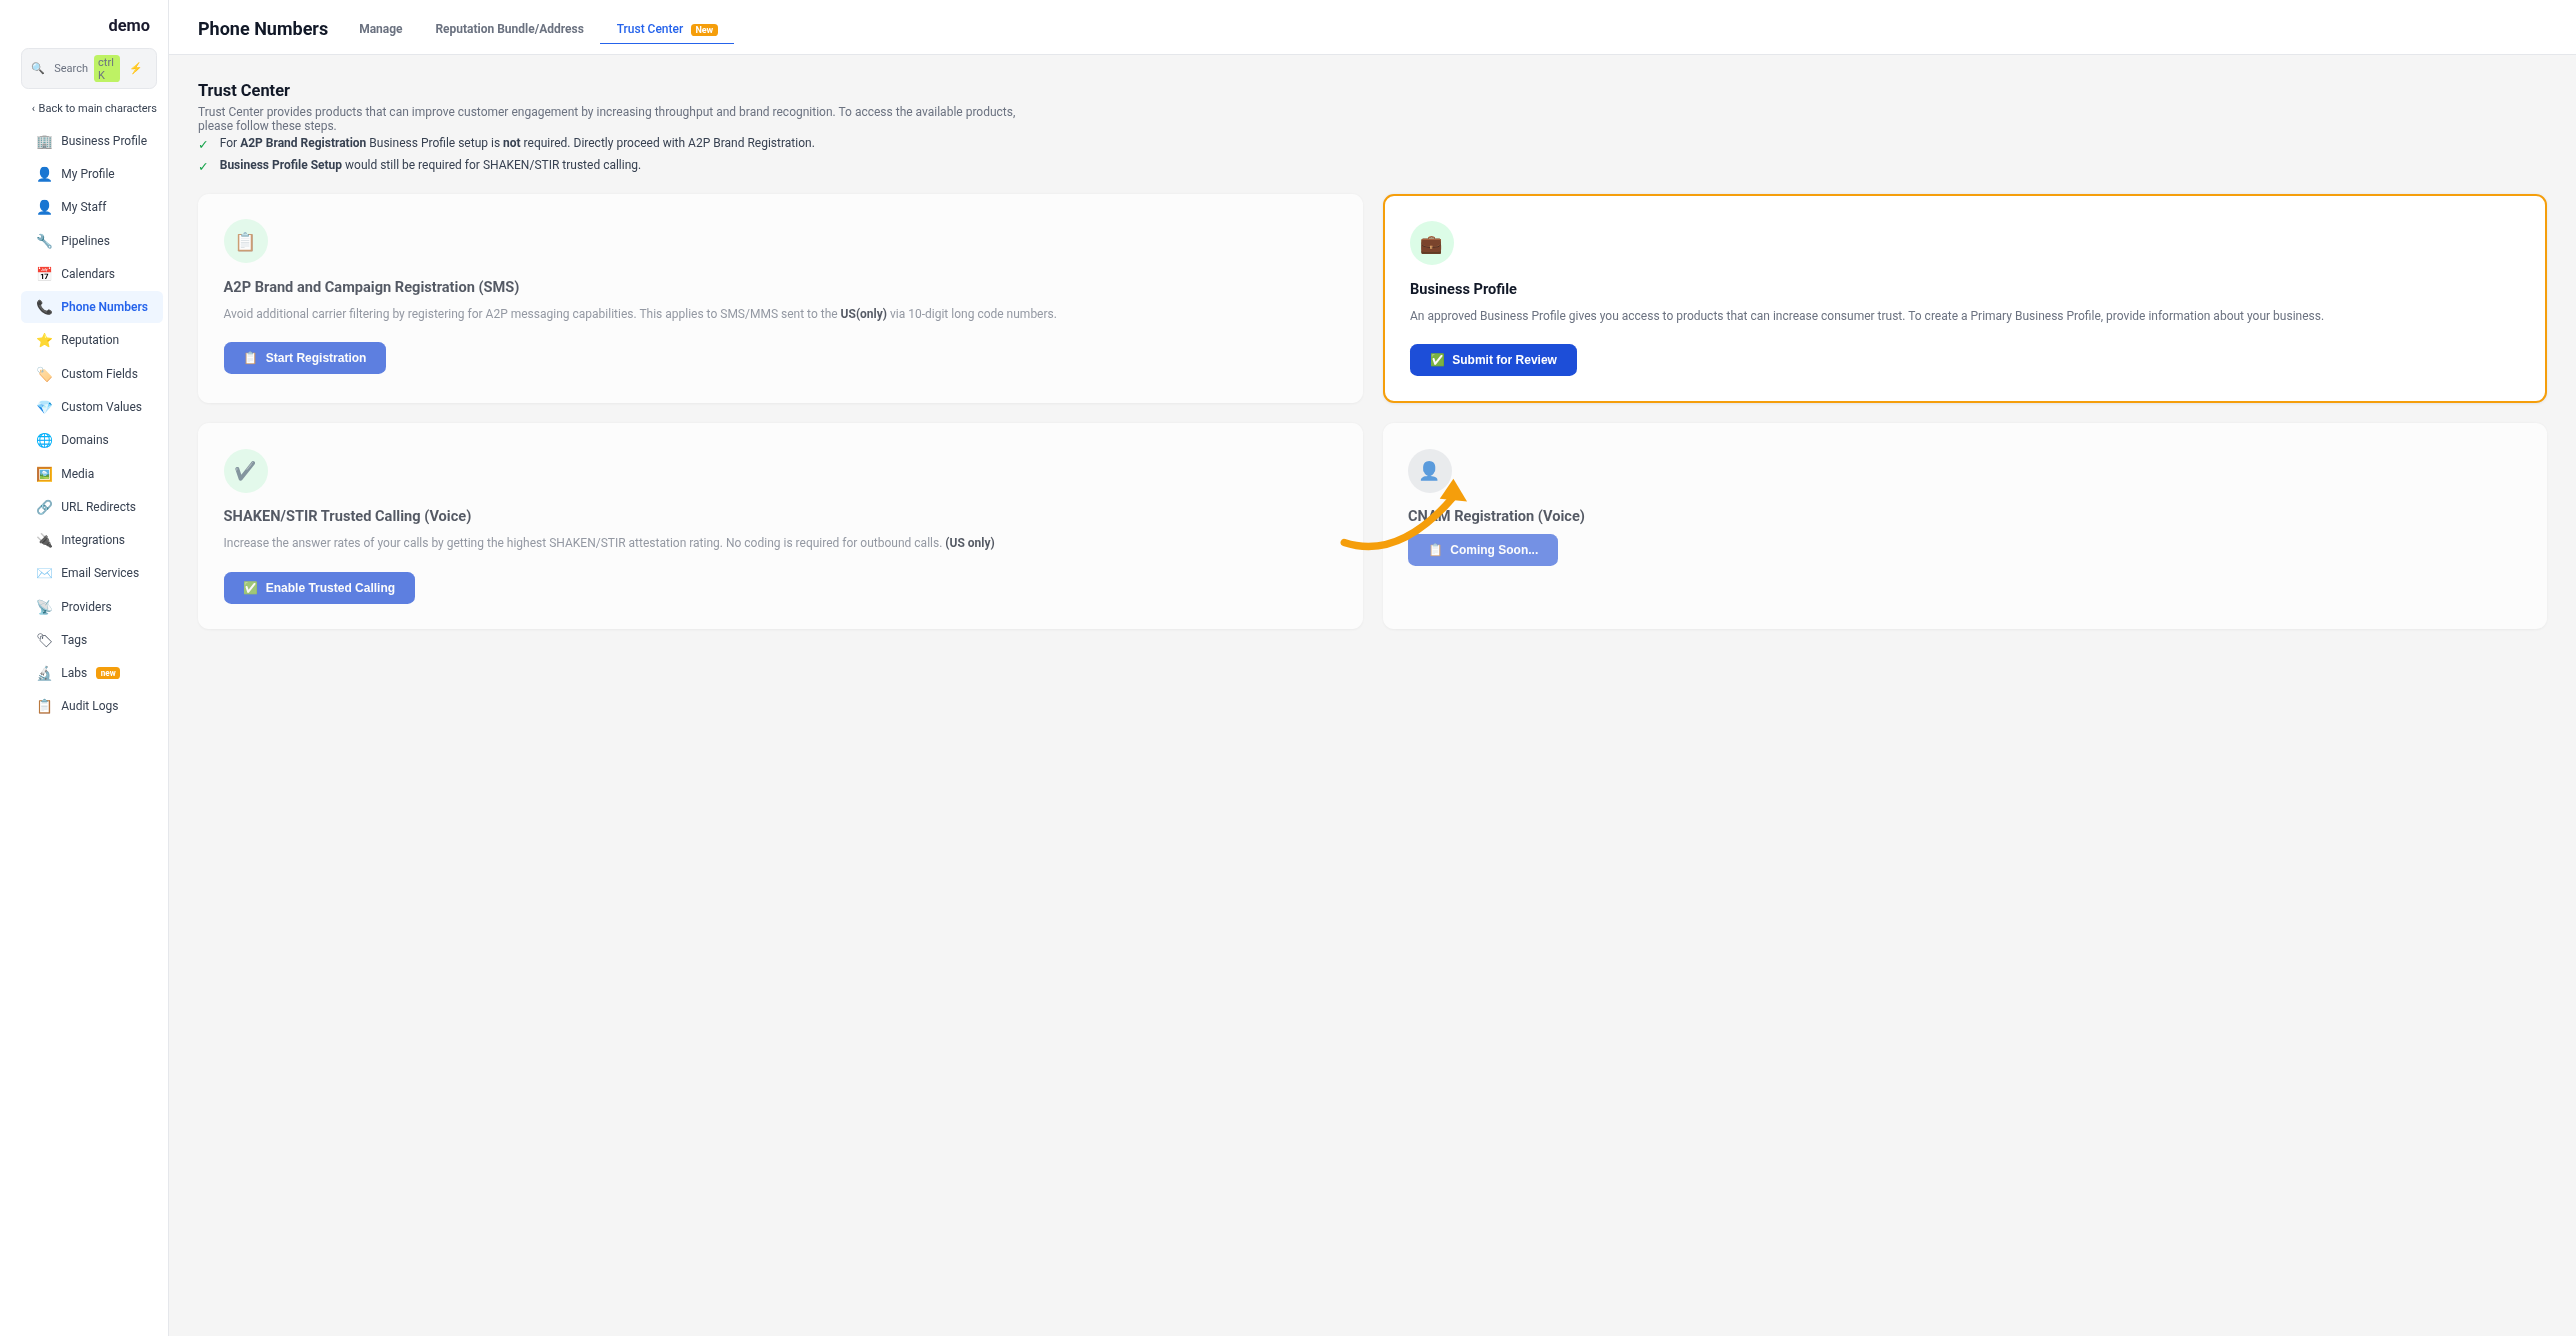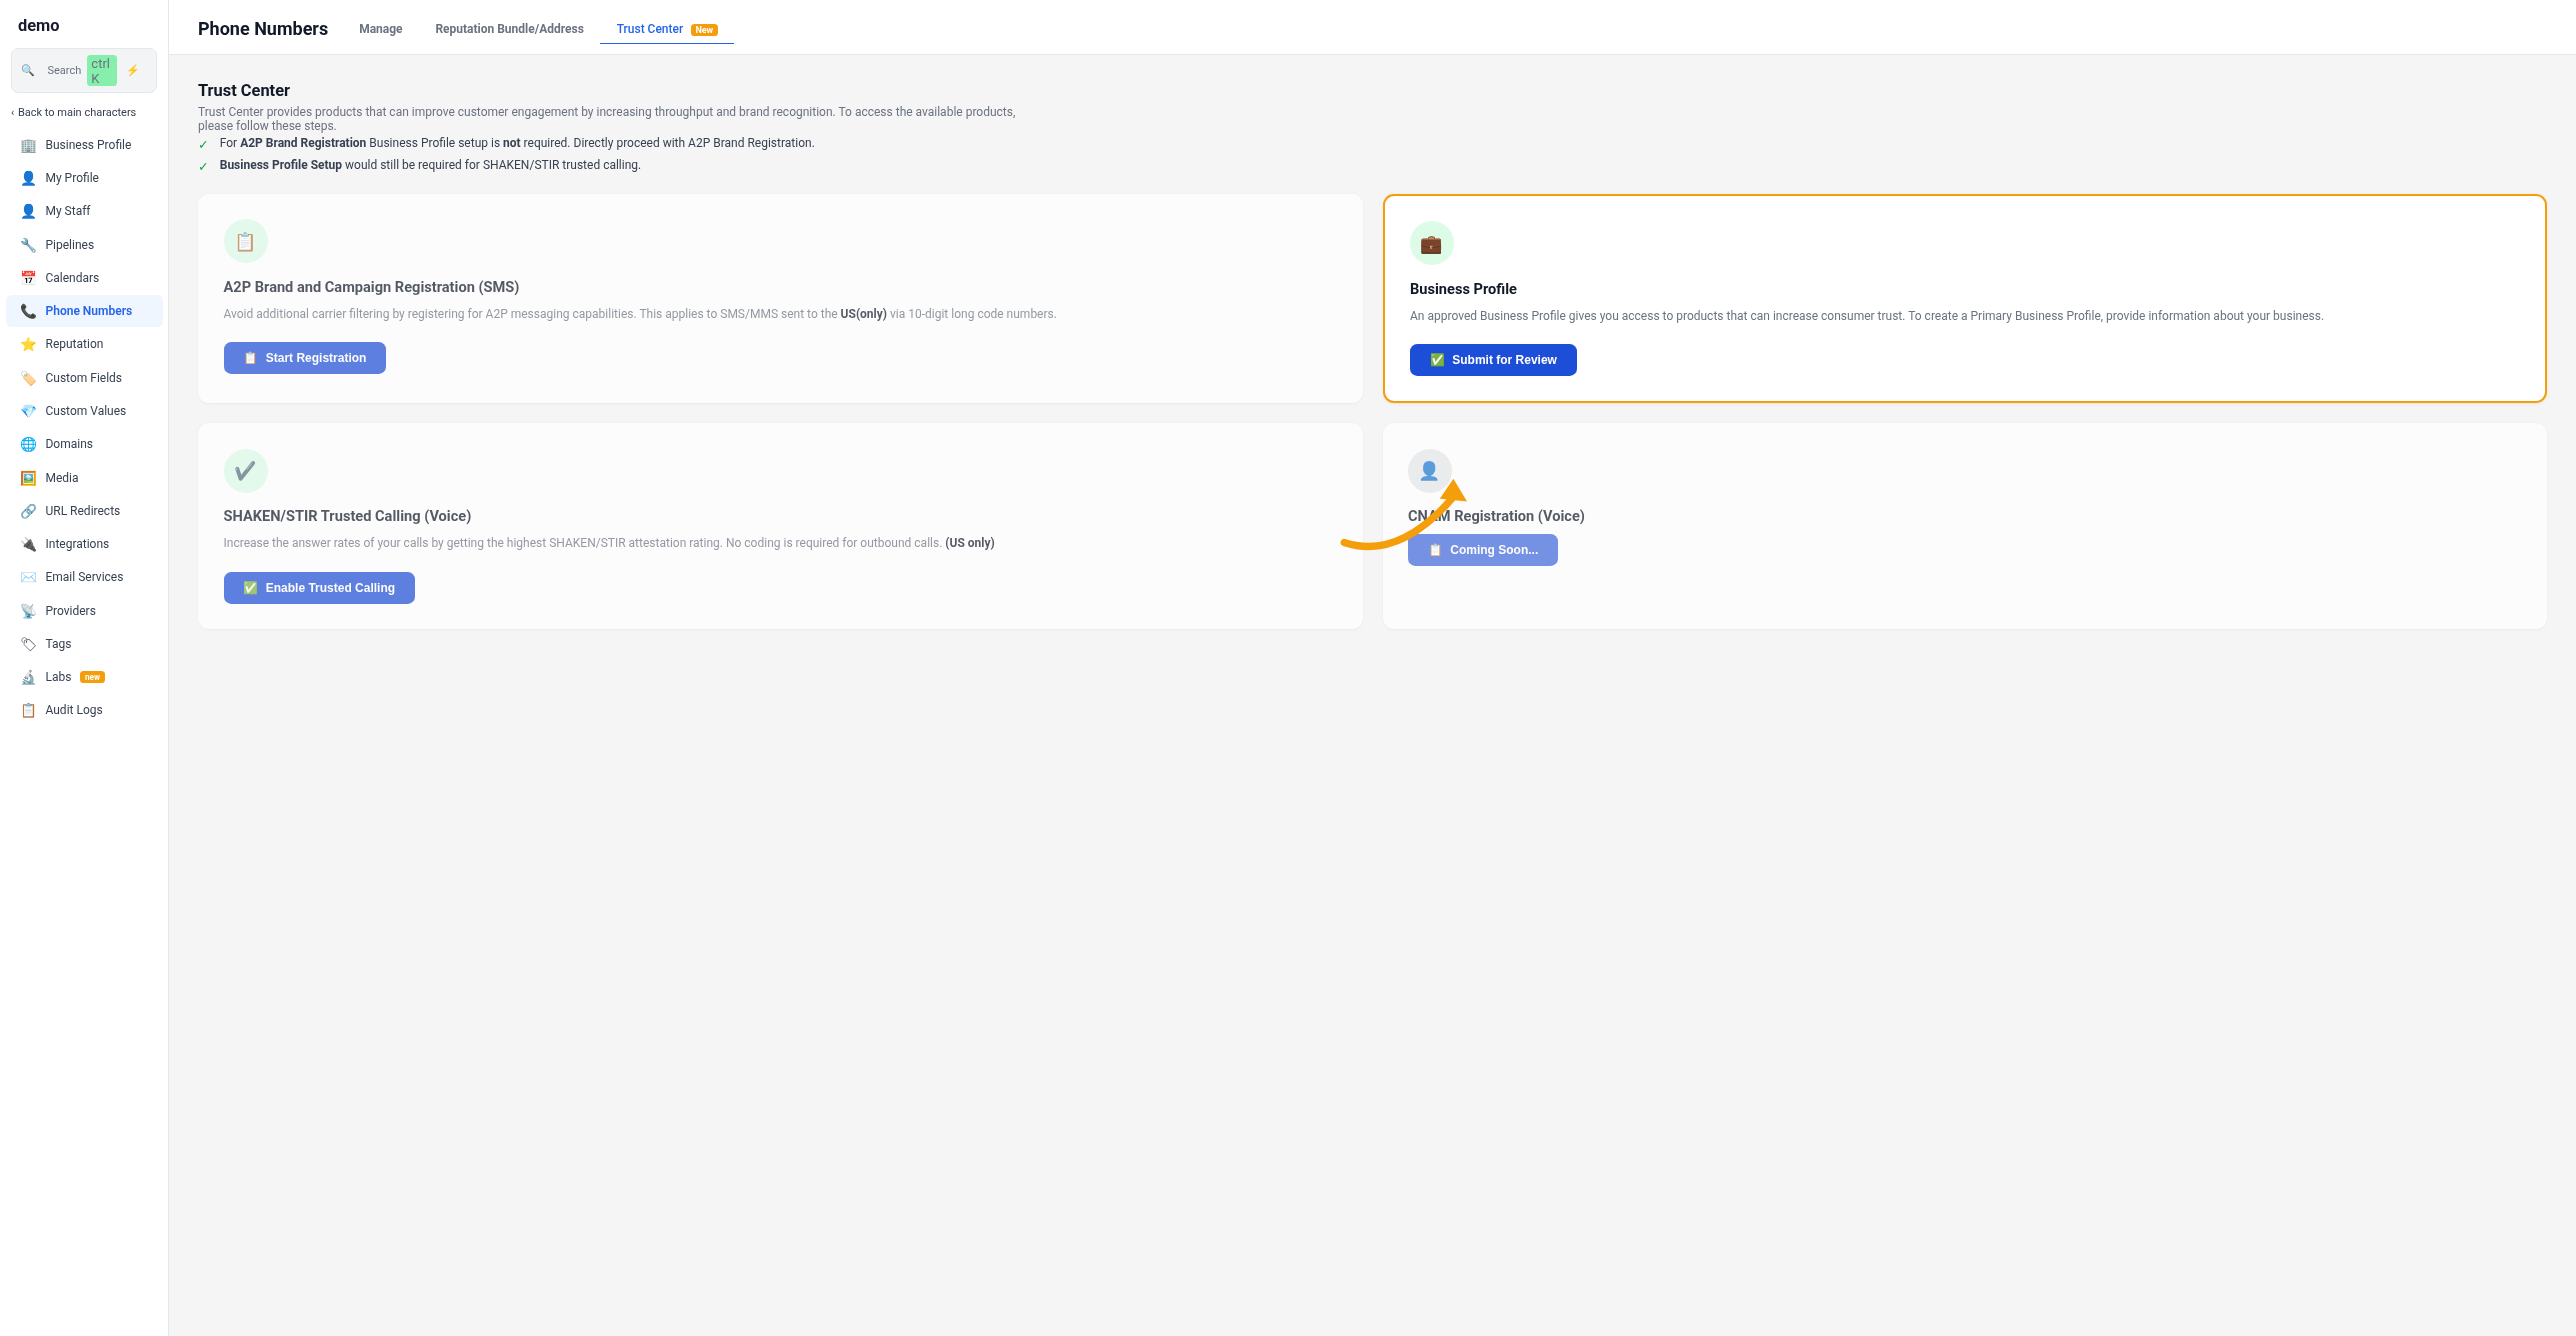--- a/index.html
+++ b/index.html
@@ -8,40 +8,41 @@
     
     .sidebar {
       width: 169px;
       min-width: 169px;
       background: #fff;
       border-right: 0.9px solid #e5e7eb;
       display: flex;
       flex-direction: column;
       height: 100vh;
       overflow-y: auto;
+      align-items: flex-end;
     }
     .sidebar-logo {
       padding: 16.4px 18px 12.8px;
       font-size: 16.4px;
       font-weight: 700;
       color: #1a1a2e;
     }
     .sidebar-search {
       margin: 0 11px 7.3px;
       display: flex;
       align-items: center;
       background: #f3f4f6;
       border-radius: 7.3px;
       padding: 5.5px 9px;
       gap: 5.5px;
       cursor: pointer;
       border: 0.9px solid #e5e7eb;
     }
     .sidebar-search span { font-size: 11px; color: #6b7280; flex: 1; }
-    .sidebar-search .ctrl-k { font-size: 13px; background: #86efac; border-radius: 3.6px; padding: 0.9px 4.6px; color: #6b7280; }
+    .sidebar-search .ctrl-k { font-size: 11px; background: #bef264; border-radius: 3.6px; padding: 0.9px 4.6px; color: #6b7280; }
     .sidebar-flash-icon { color: #3b82f6; font-size: 14.6px; margin-left: 3.6px; }
     .back-nav {
       padding: 5.5px 11px 9px;
       font-size: 11px;
       color: #374151;
       display: flex;
       align-items: center;
       gap: 3.6px;
       cursor: pointer;
     }

